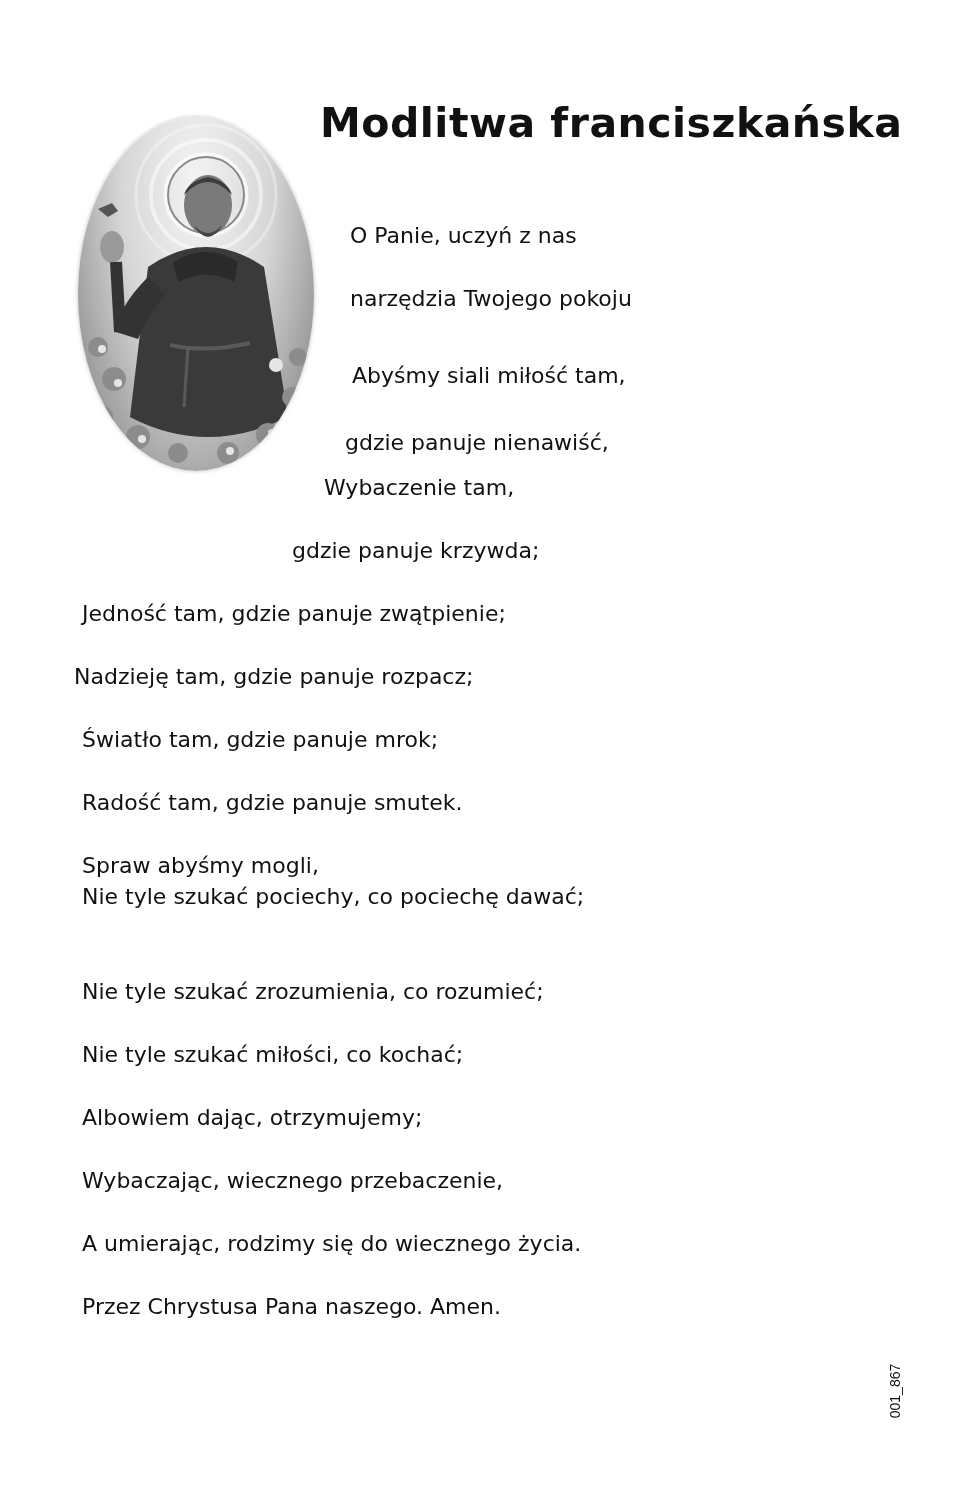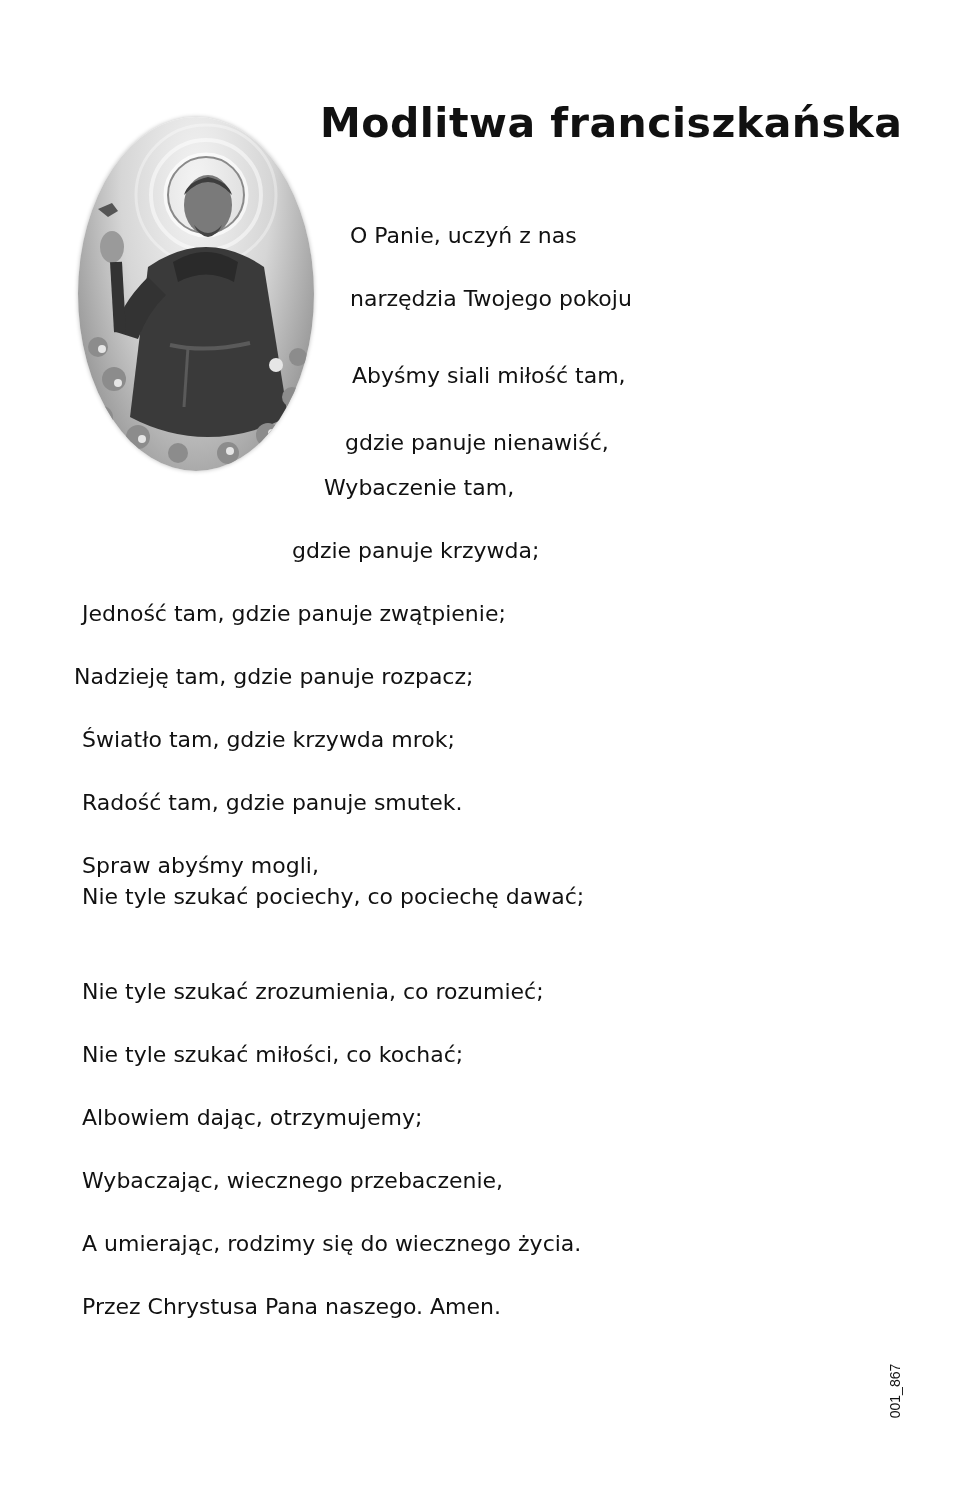--- a/index.html
+++ b/index.html
@@ -71,21 +71,21 @@
 
   <div>
     <div class="line" style="left:350px; top:216px;">O Panie, uczyń z nas</div>
     <div class="line" style="left:350px; top:279px;">narzędzia Twojego pokoju</div>
     <div class="line" style="left:352px; top:356px;">Abyśmy siali miłość tam,</div>
     <div class="line" style="left:345px; top:423px;">gdzie panuje nienawiść,</div>
     <div class="line" style="left:324px; top:468px;">Wybaczenie tam,</div>
     <div class="line" style="left:292px; top:531px;">gdzie panuje krzywda;</div>
     <div class="line" style="left:82px; top:594px;">Jedność tam, gdzie panuje zwątpienie;</div>
     <div class="line" style="left:74px; top:657px;">Nadzieję tam, gdzie panuje rozpacz;</div>
-    <div class="line" style="left:82px; top:720px;">Światło tam, gdzie krzywda mrok;</div>
+    <div class="line" style="left:82px; top:720px;">Światło tam, gdzie panuje mrok;</div>
     <div class="line" style="left:82px; top:783px;">Radość tam, gdzie panuje smutek.</div>
     <div class="line" style="left:82px; top:846px;">Spraw abyśmy mogli,</div>
     <div class="line" style="left:82px; top:877px;">Nie tyle szukać pociechy, co pociechę dawać;</div>
     <div class="line" style="left:82px; top:972px;">Nie tyle szukać zrozumienia, co rozumieć;</div>
     <div class="line" style="left:82px; top:1035px;">Nie tyle szukać miłości, co kochać;</div>
     <div class="line" style="left:82px; top:1098px;">Albowiem dając, otrzymujemy;</div>
     <div class="line" style="left:82px; top:1161px;">Wybaczając, wiecznego przebaczenie,</div>
     <div class="line" style="left:82px; top:1224px;">A umierając, rodzimy się do wiecznego życia.</div>
     <div class="line" style="left:82px; top:1287px;">Przez Chrystusa Pana naszego. Amen.</div>
   </div>

